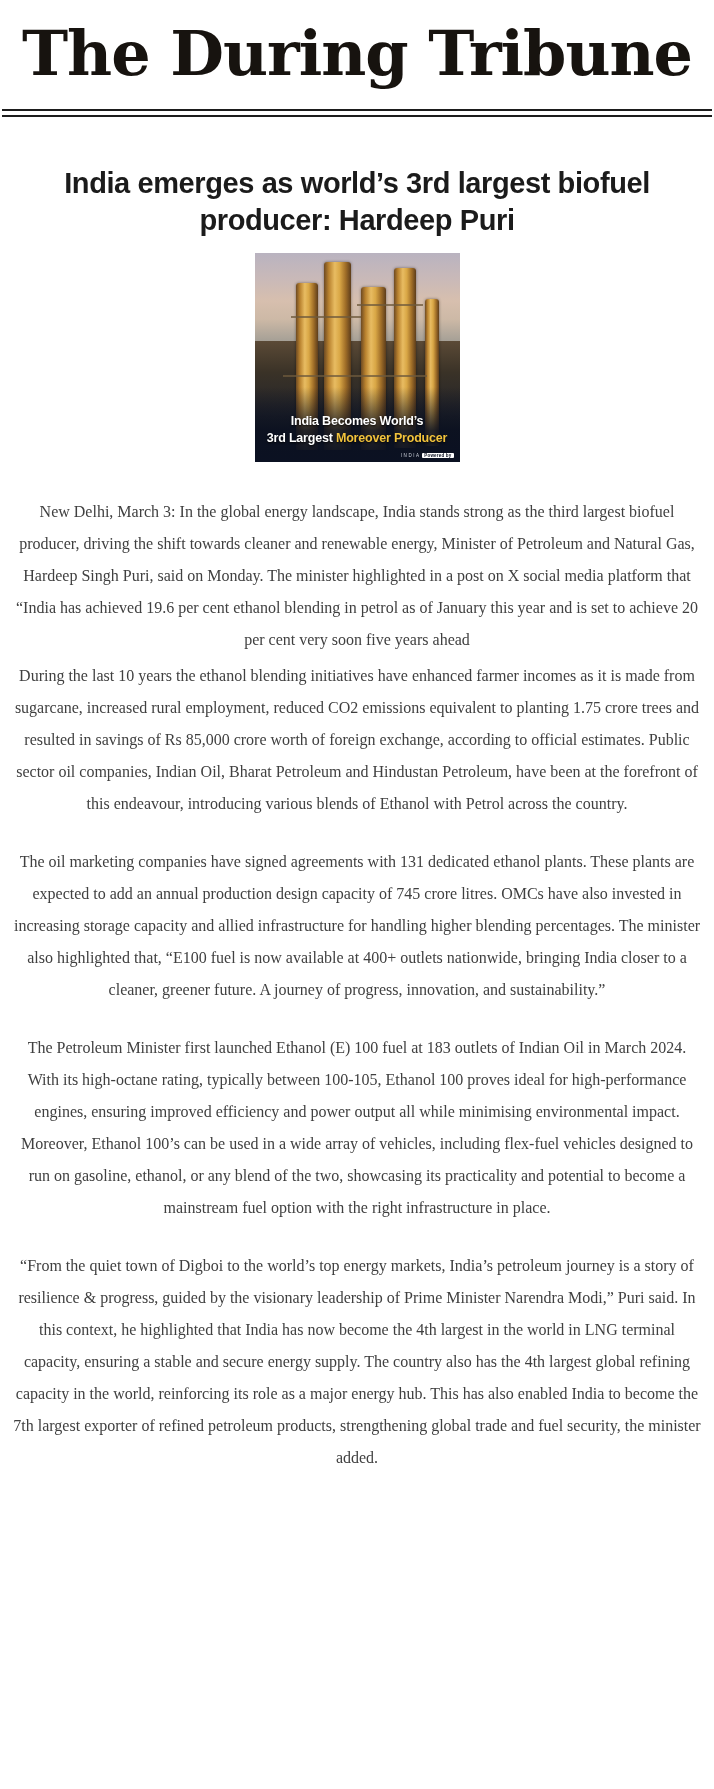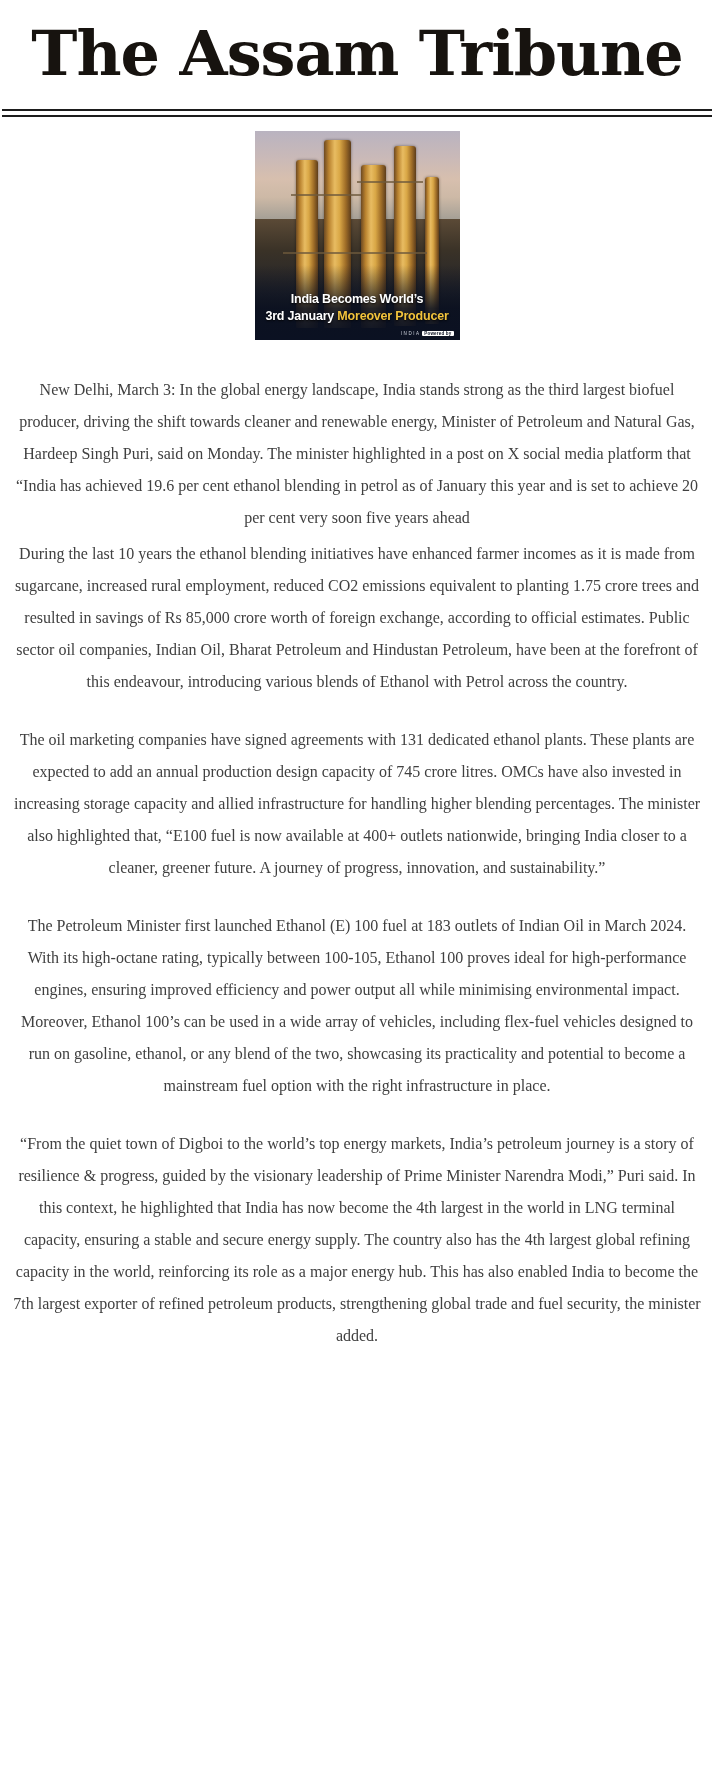--- a/index.html
+++ b/index.html
@@ -231,32 +231,33 @@
     z-index: 2;
   }
 </style>
 </head>
 <body>
 
 <div class="page">
 
   <header class="masthead">
     <h1 class="masthead-title">
-      <span class="bl">The Assam Tribune</span>
+      <span class="bl">The During Tribune</span>
     </h1>
   </header>
 
   <div class="rule-group">
     <div class="rule-thin"></div>
     <div class="rule-gap"></div>
     <div class="rule-thin"></div>
   </div>
 
   <article class="article">
 
+    <h2 class="headline">India emerges as world’s 3rd largest biofuel producer: Hardeep Puri</h2>
 
 
     <figure class="figure">
       <div class="photo">
         <div class="sky"></div>
         <div class="horizon"></div>
         <div class="ground"></div>
 
         <div class="col c1"></div>
         <div class="col c2"></div>
@@ -266,21 +267,21 @@
 
         <div class="pipe p1"></div>
         <div class="pipe p2"></div>
         <div class="pipe p3"></div>
 
         <div class="haze"></div>
 
         <div class="overlay-caption">
           <div>India Becomes World’s</div>
           <div>
-            <span>3rd January</span>
+            <span>3rd Largest</span>
             <span class="hl">Moreover Producer</span>
           </div>
         </div>
 
         <div class="photo-credit">
           <span>I N D I A</span>
           <span class="chip">Powered by</span>
         </div>
       </div>
     </figure>

